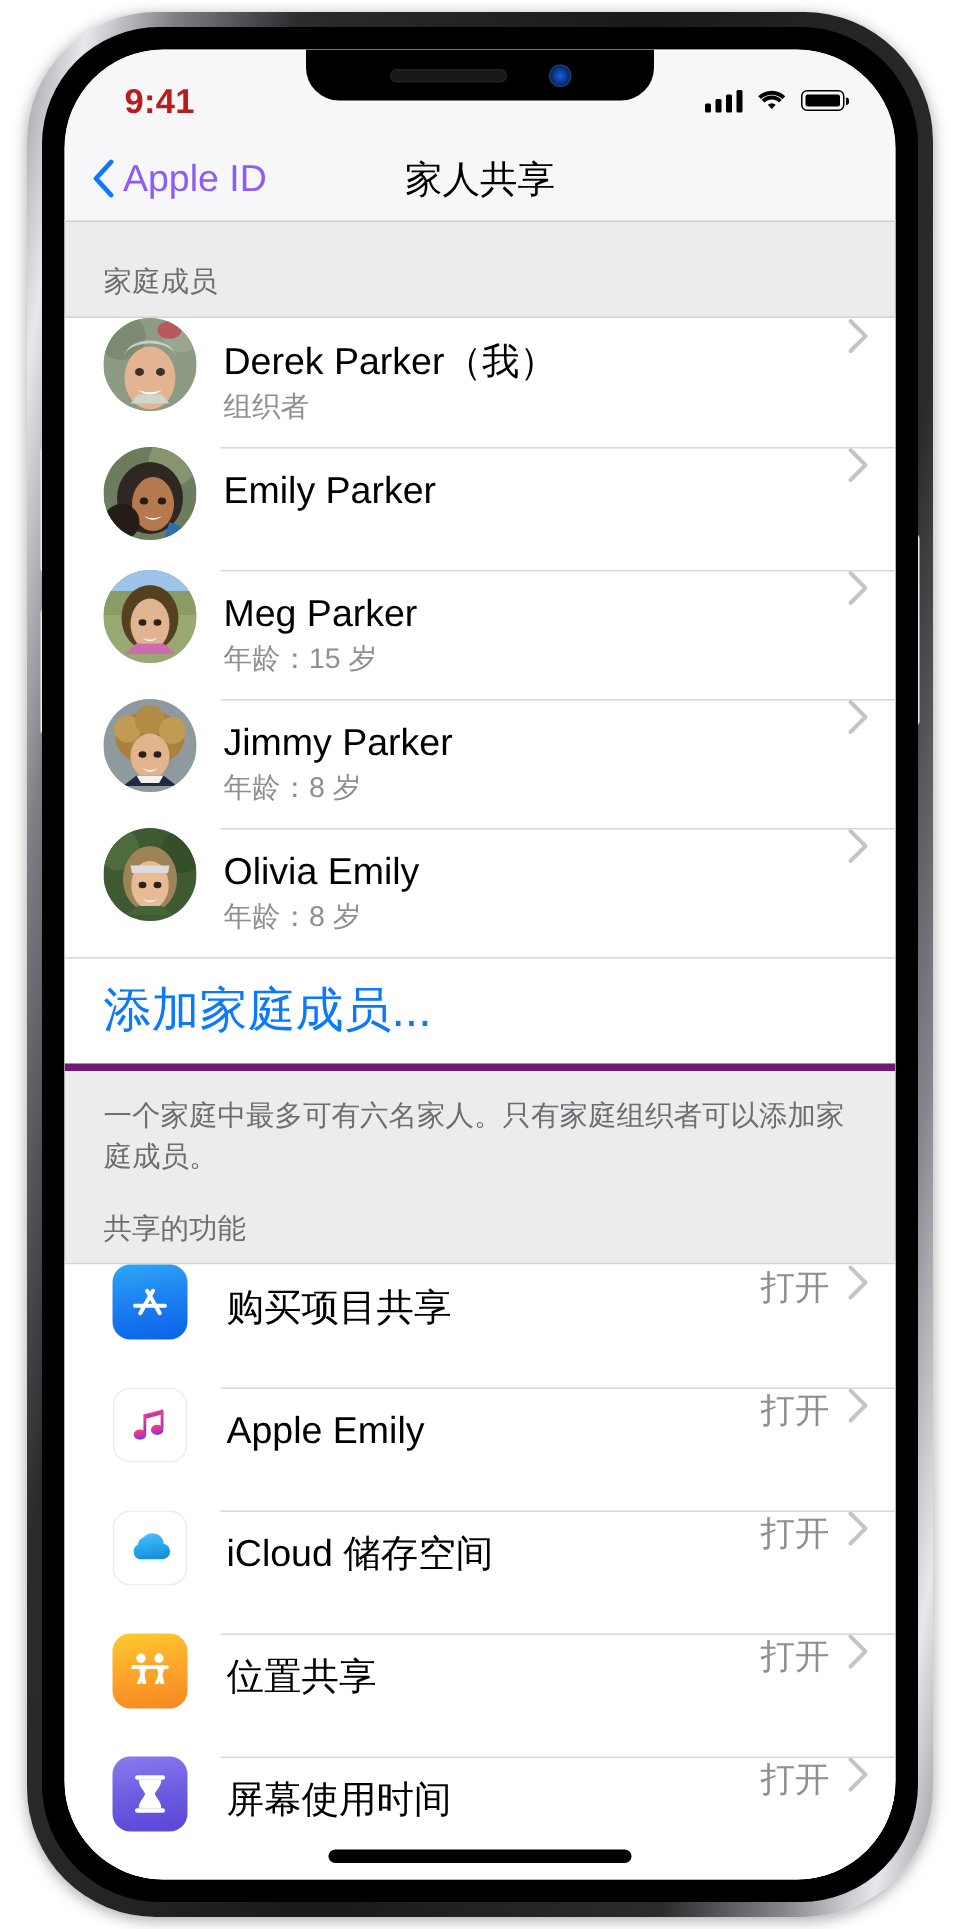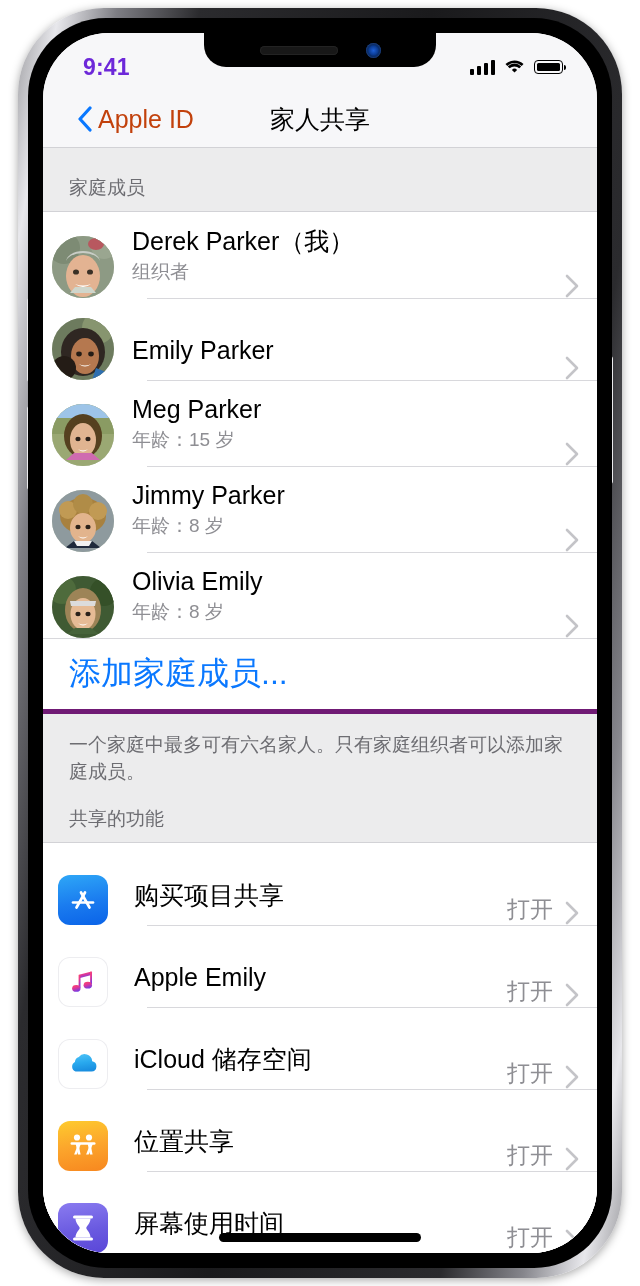--- a/index.html
+++ b/index.html
@@ -87,21 +87,21 @@
     position: absolute; top: 0; left: 0; right: 0;
     height: 58px;
     display: flex; align-items: center;
     justify-content: space-between;
     padding: 10px 34px 0 40px;
     box-sizing: border-box;
     z-index: 30;
     background: #f7f7f9;
   }
   .status-time {
-    font-size: 23px; font-weight: bold; color: #6d28d9;
+    font-size: 23px; font-weight: bold; color: #b91c1c;
     letter-spacing: .2px;
   }
   .status-right { display: flex; align-items: center; gap: 9px; }
   .bars { display: flex; align-items: flex-end; gap: 2.5px; height: 15px; }
   .bars i { display: block; width: 4.5px; background: #000; border-radius: 1px; }
   .bars i:nth-child(1) { height: 6px; }
   .bars i:nth-child(2) { height: 9px; }
   .bars i:nth-child(3) { height: 12px; }
   .bars i:nth-child(4) { height: 15px; }
   .battery {
@@ -119,22 +119,22 @@
   .navbar {
     position: absolute; top: 58px; left: 0; right: 0;
     height: 56px;
     background: #f7f7f9;
     border-bottom: 1px solid #d2d2d6;
     display: flex; align-items: center;
     z-index: 25;
   }
   .nav-back {
     display: flex; align-items: center; gap: 6px;
-    padding-left: 34px;
-    color: #c2410c;
+    padding-left: 18px;
+    color: #8b5cf6;
     font-size: 25px;
     cursor: pointer;
   }
   .nav-back svg { display: block; }
   .nav-title {
     position: absolute; left: 0; right: 0; text-align: center;
     font-size: 25px; font-weight: normal; color: #000;
     pointer-events: none;
   }
 
@@ -150,22 +150,22 @@
     font-size: 19px;
     padding: 28px 26px 10px 26px;
     box-sizing: border-box;
     border-bottom: 1px solid #d2d2d6;
   }
   .sec-header.no-border { border-bottom: none; }
 
   .group { background: #fff; }
 
   .row {
-    display: flex; align-items: flex-end;
-    padding: 0 18px 0 9px;
+    display: flex; align-items: flex-start;
+    padding: 0 18px 0 26px;
     min-height: 82px;
     position: relative;
     background: #fff;
     cursor: pointer;
   }
   .row + .row::before {
     content: ""; position: absolute; left: 104px; right: 0; top: 0;
     height: 1px; background: #d8d8dc;
   }
   .row-feature + .row-feature::before { left: 104px; }

